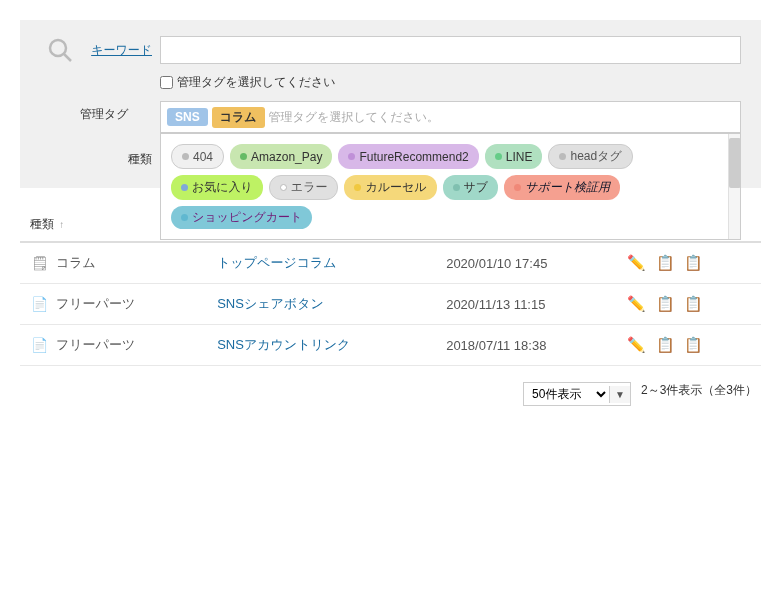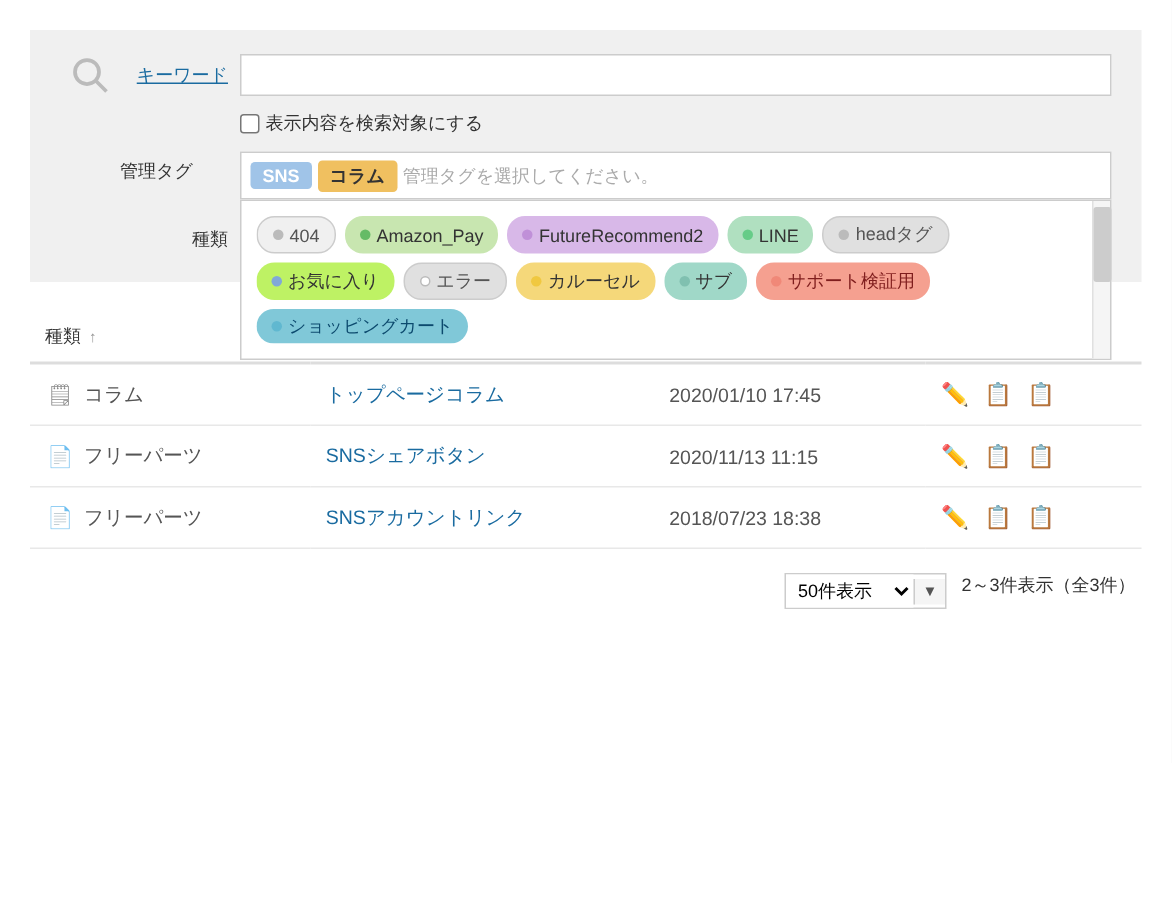--- a/index.html
+++ b/index.html
@@ -152,22 +152,22 @@
     }
     .dtag.gray { background: #f0f0f0; color: #555; border: 1px solid #ccc; }
     .dtag.green { background: #c8e6b0; color: #333; }
     .dtag.pink { background: #f5b8c8; color: #333; }
     .dtag.purple { background: #d8b8e8; color: #333; }
     .dtag.lightgreen { background: #b0e0c0; color: #333; }
     .dtag.lightgray { background: #e0e0e0; color: #555; border: 1px solid #ccc; }
     .dtag.blue { background: #bef264; color: #333; }
     .dtag.yellow { background: #f5d87a; color: #333; }
     .dtag.teal { background: #a0d8c8; color: #333; }
-    .dtag.salmon { background: #f5a090; color: #7f1d1d; }
-    .dtag.cyan { background: #80c8d8; color: #0c4a6e; }
+    .dtag.salmon { background: #f5a090; color: #0f172a; font-style: italic; }
+    .dtag.cyan { background: #80c8d8; color: #701a75; }
 
     
     .kind-row {
       display: flex;
       align-items: center;
       margin-top: 14px;
       gap: 6px;
     }
     .kind-label {
       width: 80px;
@@ -300,21 +300,21 @@
         <svg class="search-icon-svg" viewBox="0 0 28 28" fill="none" stroke="#bbb" stroke-width="2.5">
           <circle cx="12" cy="12" r="8"></circle>
           <line x1="18" y1="18" x2="25" y2="25"></line>
         </svg>
       </div>
       <div class="label-col">キーワード</div>
       <input class="keyword-input" type="text" style="">
     </div>
     <div class="checkbox-row">
       <input type="checkbox" id="display-search" style="">
-      <label for="display-search">表示内容を検索対象にする</label>
+      <label for="display-search">管理タグを選択してください</label>
     </div>
 
     <div class="tag-row" style="position:relative;">
       <div class="tag-label">管理タグ</div>
       <div class="tag-selected-area">
         <span class="tag-chip sns">SNS</span>
         <span class="tag-chip column">コラム</span>
         <span class="tag-placeholder">管理タグを選択してください。</span>
       </div>
 
@@ -446,21 +446,21 @@
           <td>
             <div class="type-cell">
               <span class="type-icon">📄</span>
               <span>フリーパーツ</span>
             </div>
           </td>
           <td>
             <span class="parts-name">SNSアカウントリンク</span>
           </td>
           <td>
-            <span class="date-cell">2018/07/23 18:38</span>
+            <span class="date-cell">2018/07/11 18:38</span>
           </td>
           <td>
             <div class="action-cell">
               <span class="action-icon">✏️</span>
               <span class="action-icon">📋</span>
               <span class="action-icon">📋</span>
             </div>
           </td>
         </tr>
       </tbody>

